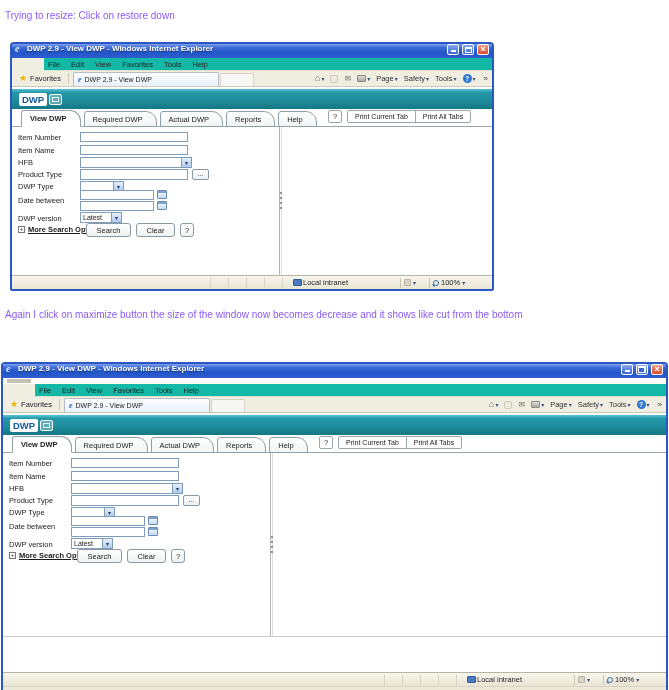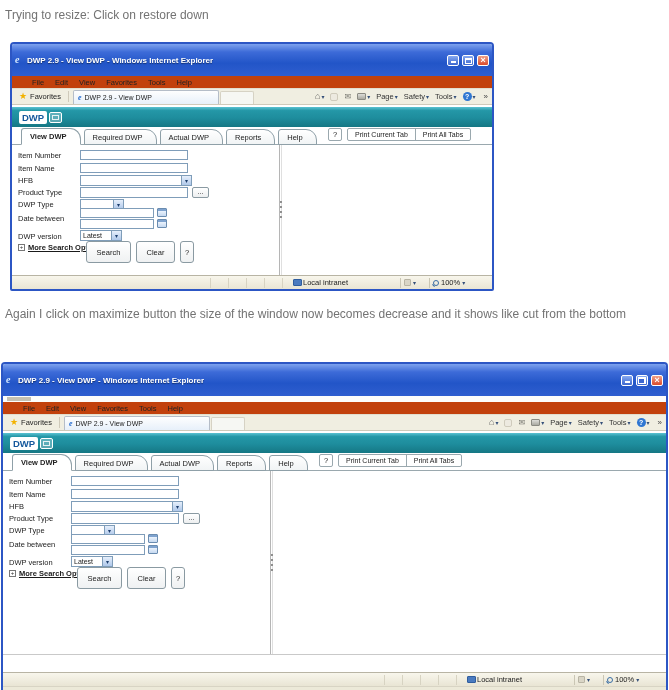--- a/index.html
+++ b/index.html
@@ -1,33 +1,33 @@
 <!DOCTYPE html>
 <html><head>
 <meta charset="utf-8">
 <style>
   * { box-sizing: border-box; margin: 0; padding: 0; }
   html,body { width:669px; height:690px; overflow:hidden; background:#fff;
               font-family:"Liberation Sans", sans-serif; }
   body { position:relative; }
 
   
-  .caption { position:absolute; color:#737373; font-size:12px; line-height:23px; font-weight:500; }
+  .caption { position:absolute; color:#8b5cf6; font-size:10px; line-height:23px; font-weight:500; }
   .caption1 { left:5px; top:4px; }
   .caption2 { left:5px; top:303px; width:652px; }
 
   
   .window { position:absolute; display:flex; flex-direction:column;
             border:2px solid #2C56C4; border-radius:4px 4px 2px 2px;
             background:#F0EEE1; overflow:hidden; }
   .window1 { left:10px; top:42px; width:484px; height:249px; }
   .window2 { left:1px;  top:362px; width:667px; height:328px; border-bottom:none; border-radius:4px 4px 0 0; }
 
   
-  .titlebar { flex:0 0 14px; height:14px; display:flex; align-items:center; gap:3px; padding:16px 3px;
+  .titlebar { flex:0 0 14px; height:14px; display:flex; align-items:flex-start; gap:3px; padding:0 3px;
               background:linear-gradient(180deg,#7DA2EE 0%,#3D6BD8 25%,#2255C8 60%,#2F5ECF 100%); }
   .ie-icon { width:9px; height:10px; font:italic bold 10px/10px "Liberation Serif",serif; color:#D9ECFF; }
   .ie-icon::before { content:"e"; }
   .title-text { flex:1; color:#fff; font-size:8px; font-weight:bold; white-space:nowrap; overflow:hidden;
                 text-shadow:0 1px 1px rgba(0,0,0,.45); }
   .tb-btn { width:12px; height:11px; border:1px solid #fff; border-radius:2px;
             display:flex; align-items:flex-end; justify-content:center; }
   .tb-min, .tb-max { background:linear-gradient(180deg,#86A9F0,#3C67D0); }
   .tb-close { background:linear-gradient(180deg,#F0A086,#DA4A2C); align-items:center; }
   .g-min { width:5px; height:2px; background:#fff; margin-bottom:2px; }
@@ -39,22 +39,22 @@
                        border:1px solid #fff; border-top:2px solid #fff; background:#3C67D0; }
   .g-close { color:#fff; font-size:9px; line-height:9px; font-weight:bold; }
   .g-close::before { content:"×"; }
 
   
   .remnant-row { display:none; flex:0 0 6px; height:6px; background:#FDFDFB; position:relative; }
   .window2 .remnant-row { display:block; }
   .remnant { position:absolute; left:4px; top:1px; width:24px; height:4px; background:#C6C1B2; }
 
   
-  .menubar { flex:0 0 13px; height:13px; display:flex; align-items:center; gap:11px; padding-left:20px;
-             background:#c2410c; border-bottom:1px solid #E2DECE; font-size:7.5px; color:#222; }
+  .menubar { flex:0 0 13px; height:13px; display:flex; align-items:center; gap:11px; padding-left:4px;
+             background:#14b8a6; border-bottom:1px solid #E2DECE; font-size:7.5px; color:#222;margin-left:32px; }
 
   
   .favbar { flex:0 0 16px; height:16px; display:flex; align-items:center; padding:0 4px;
             background:#F0EEE1; border-bottom:1px solid #CFCABA; font-size:7.5px; color:#222; }
   .fav-btn { display:flex; align-items:center; gap:3px; padding:0 3px; }
   .fav-star { color:#F2B200; font-size:9px; line-height:9px; }
   .fav-sep { width:1px; height:11px; background:#CFCABA; margin:0 4px; }
   .browser-tab { width:146px; height:14px; align-self:flex-end; display:flex; align-items:center; gap:3px;
                  padding:0 4px; background:linear-gradient(#FEFEFE,#E7F0FA);
                  border:1px solid #B5BDC8; border-bottom:none; border-radius:2px 2px 0 0; }
@@ -131,21 +131,21 @@
                   border:1px solid #8A9AA2; border-radius:2px; background:linear-gradient(#FFF,#EDEFF0);
                   font-size:7px; line-height:7px; display:flex; align-items:flex-start; justify-content:center; }
   .cal-icon { position:absolute; left:145px; width:10px; height:9px; border:1px solid #6A8CB0; border-radius:1px;
               background:linear-gradient(#EAF2FC 30%,#C6D9F0); }
   .cal-icon::before { content:""; display:block; height:2px; background:#7FA3CF; }
   .cal-a{top:63px} .cal-b{top:74px}
   .plus-box { position:absolute; left:6px; top:99px; width:7px; height:7px; border:1px solid #777;
               font-size:6px; line-height:5px; text-align:center; color:#333; }
   .plus-box::before { content:"+"; }
   .link-more { position:absolute; left:16px; top:98px; font-weight:bold; text-decoration:underline; color:#1a1a1a; }
-  .fbtn { position:absolute; top:96px; height:22px; border:1px solid #8A9AA2; border-radius:3px;
+  .fbtn { position:absolute; top:96px; height:14px; border:1px solid #8A9AA2; border-radius:3px;
           background:linear-gradient(#FFF,#EFF1F2); font-size:7.5px; color:#222;
           display:flex; align-items:center; justify-content:center; }
   .btn-search{ left:74px; width:45px; }
   .btn-clear { left:124px; width:39px; }
   .btn-qmark { left:168px; width:14px; }
 
   
   .statusbar { flex:0 0 14px; height:14px; display:flex; align-items:center; padding:0 3px;
                background:linear-gradient(#F8F6EC,#E9E5D4); border-top:1px solid #B8B4A4;
                font-size:7.5px; color:#222; }

